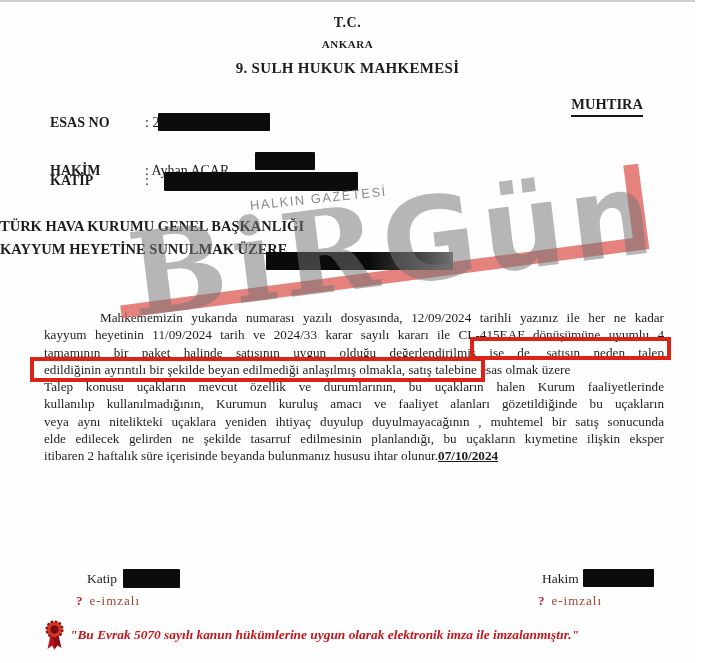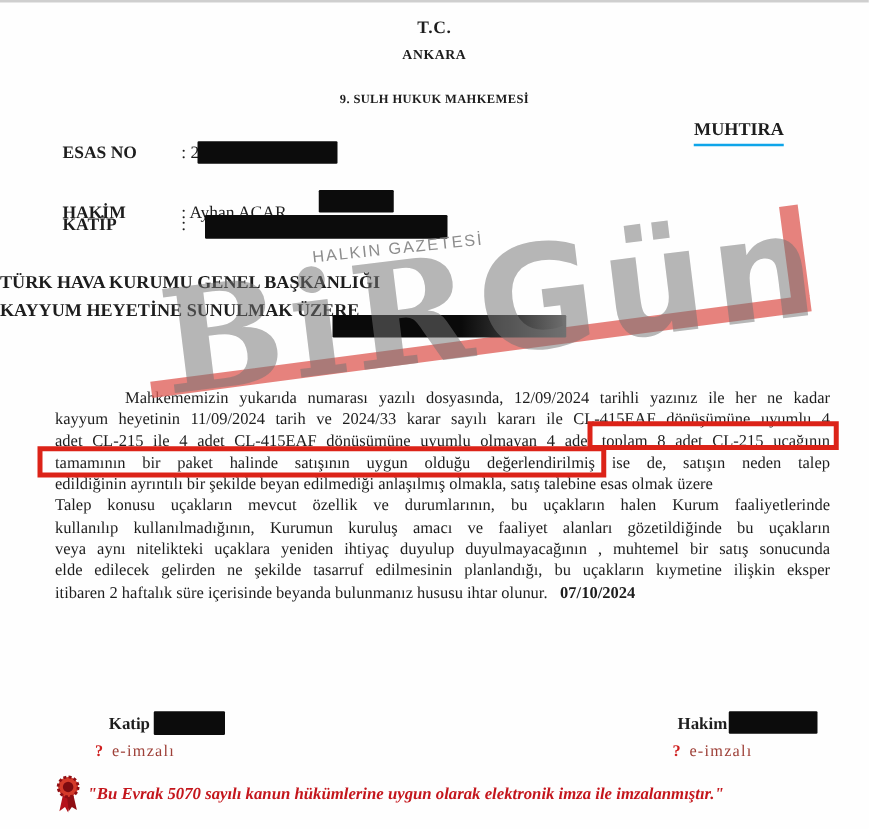--- a/index.html
+++ b/index.html
@@ -6,23 +6,23 @@
   .page{
     position:relative;width:695px;height:663px;background:#fefefe;
     font-family:"Liberation Serif","DejaVu Serif",serif;color:#1d1d1d;
     overflow:hidden;border-top:2px solid #cfcfcf;box-sizing:border-box;
   }
   .abs{position:absolute;}
   
   .hdr{left:0;right:0;text-align:center;font-weight:bold;z-index:4;}
   .hdr-1{top:13px;font-size:14px;letter-spacing:.5px;}
   .hdr-2{top:36px;font-size:11px;letter-spacing:.5px;}
-  .hdr-3{top:72px;font-size:10px;letter-spacing:.3px;}
-  .muhtira{top:94px;right:68px;font-size:14.5px;font-weight:bold;
-    border-bottom:2px solid #0ea5e9;padding-bottom:2px;z-index:4;}
+  .hdr-3{top:58px;font-size:15px;letter-spacing:.3px;}
+  .muhtira{top:94px;right:52px;font-size:14.5px;font-weight:bold;
+    border-bottom:2px solid #0f172a;padding-bottom:2px;z-index:4;}
   
   .flabel{left:50px;font-size:14px;font-weight:bold;z-index:4;}
   .fvalue{left:145px;font-size:14px;z-index:4;}
   .esas{top:113px;} .hakim{top:161px;} .katip{top:171px;}
   
   .redact{background:#0c0c0c;z-index:6;border-radius:1px;}
   .redact-grad{background:linear-gradient(90deg,#0a0a0a 0%,#0a0a0a 55%,#3a3a3a 78%,#6f6f6f 100%);}
   
   .wm-tagline{left:250px;top:196px;transform:rotate(-6deg);transform-origin:left center;
     font-family:"Liberation Sans","DejaVu Sans",sans-serif;font-size:13px;letter-spacing:1.5px;
@@ -37,27 +37,27 @@
     z-index:5;box-sizing:border-box;}
   
   .recipient{left:0;right:0;top:213px;font-weight:bold;
     font-size:14.5px;line-height:22.5px;z-index:4;}
   
   .body-block{left:44px;top:307px;width:620px;z-index:4;}
   .bl{height:17.3px;font-size:13.2px;line-height:17.3px;white-space:normal;
     text-justify:inter-word;}
   .bl.j{text-align:justify;text-align-last:justify;}
   .bl.first{text-indent:56px;}
-  .bl .date{font-weight:bold;margin-left:10px;}
+  .bl .date{font-weight:bold;text-decoration:underline;}
   
   .hl{border:4px solid #dc2318;z-index:9;box-sizing:border-box;background:transparent;}
   .hl1{left:470px;top:335px;width:201px;height:23px;}
   .hl2{left:30px;top:355px;width:455px;height:25px;}
   
-  .sig-label{font-size:13.5px;font-weight:bold;z-index:4;}
+  .sig-label{font-size:13.5px;font-weight:normal;z-index:4;}
   .sig-katip{left:87px;top:569px;} .sig-hakim{left:542px;top:569px;}
   .esign{font-family:Liberation Serif, serif;font-size:13px;
     letter-spacing:1px;color:#9e4038;z-index:4;white-space:nowrap;}
   .esign .qmark{color:#cf1f1f;font-weight:bold;margin-right:6px;}
   .esign-left{left:76px;top:591px;} .esign-right{left:538px;top:591px;}
   
   .seal{left:44px;top:618px;z-index:4;}
   .footer-note{left:70px;top:625px;width:525px;font-size:13.4px;font-weight:bold;
     font-style:italic;color:#c4161c;z-index:4;line-height:16px;}
 </style>
@@ -89,21 +89,20 @@
 
   <div class="abs recipient">
     <div>TÜRK HAVA KURUMU GENEL BAŞKANLIĞI</div>
     <div>KAYYUM HEYETİNE SUNULMAK ÜZERE</div>
   </div>
   <div class="abs redact redact-grad" style="left:266px;top:250px;width:187px;height:18px;z-index:6;"></div>
 
   <div class="abs body-block">
     <div class="bl j first">Mahkememizin yukarıda numarası yazılı dosyasında, 12/09/2024 tarihli yazınız ile her ne kadar</div>
     <div class="bl j">kayyum heyetinin 11/09/2024 tarih ve 2024/33 karar sayılı kararı ile CL-415EAF dönüşümüne uyumlu 4</div>
-    <div class="bl j">adet CL-215 ile 4 adet CL-415EAF dönüşümüne uyumlu olmayan 4 adet toplam 8 adet CL-215 uçağının</div>
     <div class="bl j">tamamının bir paket halinde satışının uygun olduğu değerlendirilmiş ise de, satışın neden talep</div>
     <div class="bl">edildiğinin ayrıntılı bir şekilde beyan edilmediği anlaşılmış olmakla, satış talebine esas olmak üzere</div>
     <div class="bl j">Talep konusu uçakların mevcut özellik ve durumlarının, bu uçakların halen Kurum faaliyetlerinde</div>
     <div class="bl j">kullanılıp kullanılmadığının, Kurumun kuruluş amacı ve faaliyet alanları gözetildiğinde bu uçakların</div>
     <div class="bl j">veya aynı nitelikteki uçaklara yeniden ihtiyaç duyulup duyulmayacağının , muhtemel bir satış sonucunda</div>
     <div class="bl j">elde edilecek gelirden ne şekilde tasarruf edilmesinin planlandığı, bu uçakların kıymetine ilişkin eksper</div>
     <div class="bl"><span>itibaren 2 haftalık süre içerisinde beyanda bulunmanız hususu ihtar olunur.</span><span class="date">07/10/2024</span></div>
   </div>
 
   <div class="abs hl hl1"></div>

